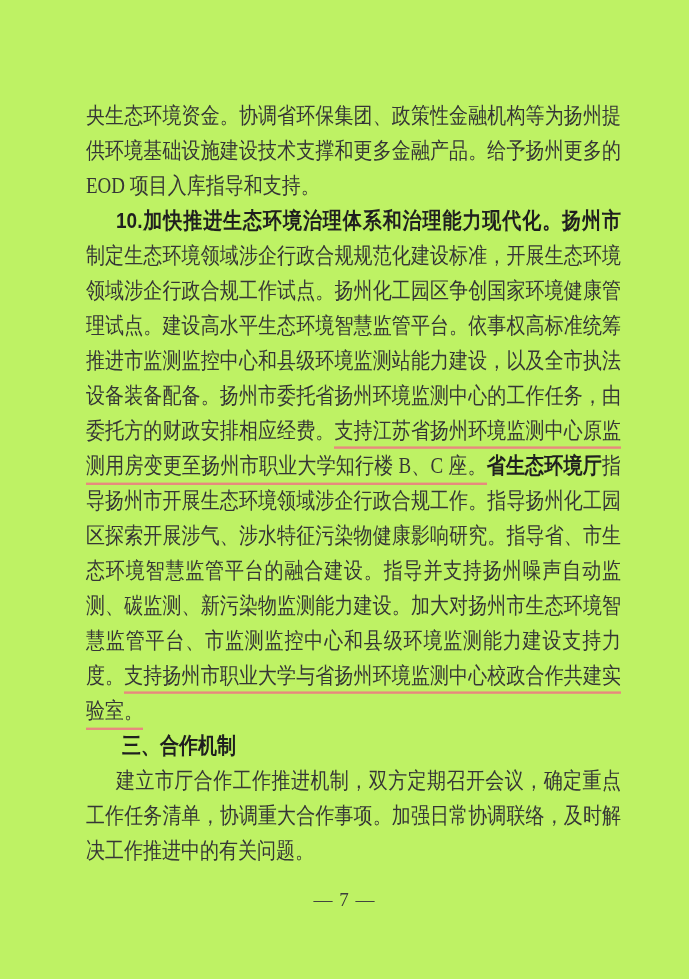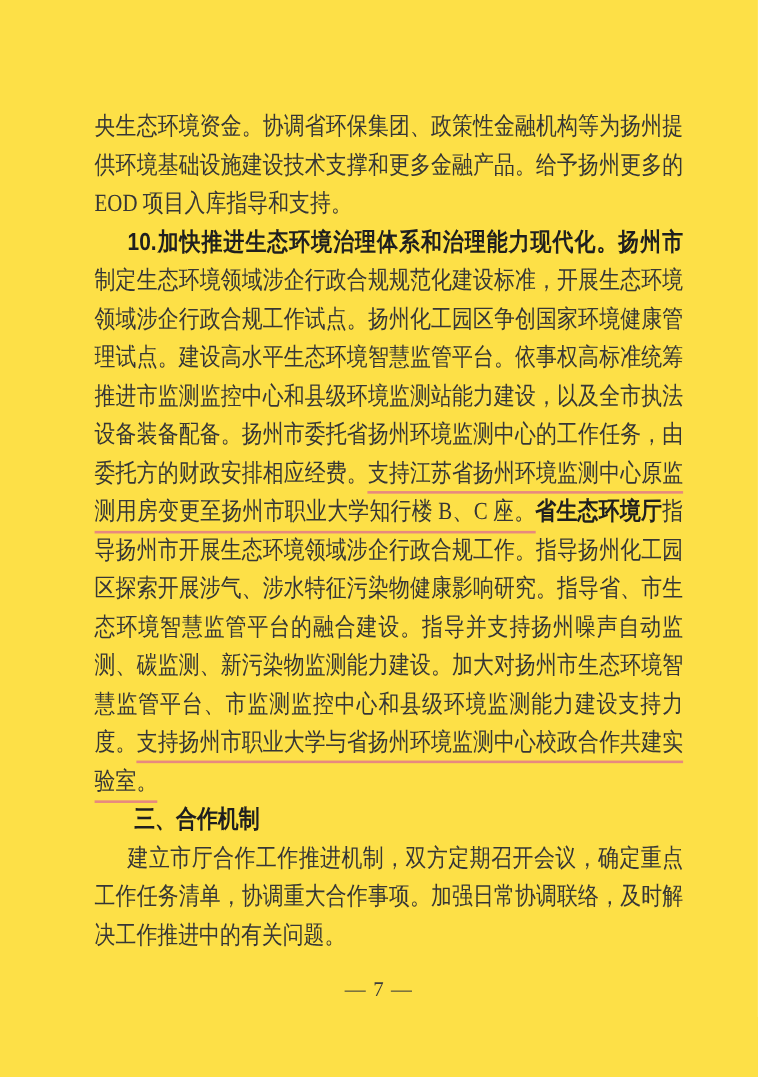--- a/index.html
+++ b/index.html
@@ -1,21 +1,21 @@
 <!DOCTYPE html>
 <html style="--ul: #e8897e;"><head>
 <meta charset="utf-8">
 <style>
   html,body{margin:0;padding:0;}
   body{
     width:689px;height:979px;position:relative;overflow:hidden;
     background:#fbfbf9;
     font-family:"Liberation Serif","DejaVu Serif",serif;
   }
-  .sheet{position:absolute;inset:0;background:#fde047;}
+  .sheet{position:absolute;inset:0;background:#bef264;}
   .content{
     position:absolute;left:86px;top:98px;width:535px;
     font-size:19px;color:#363636;
   }
   .ln{
     height:35px;line-height:35px;
     transform:scaleY(1.18);
     text-align:left;
   }
   .j{text-align:justify;text-align-last:justify;}

